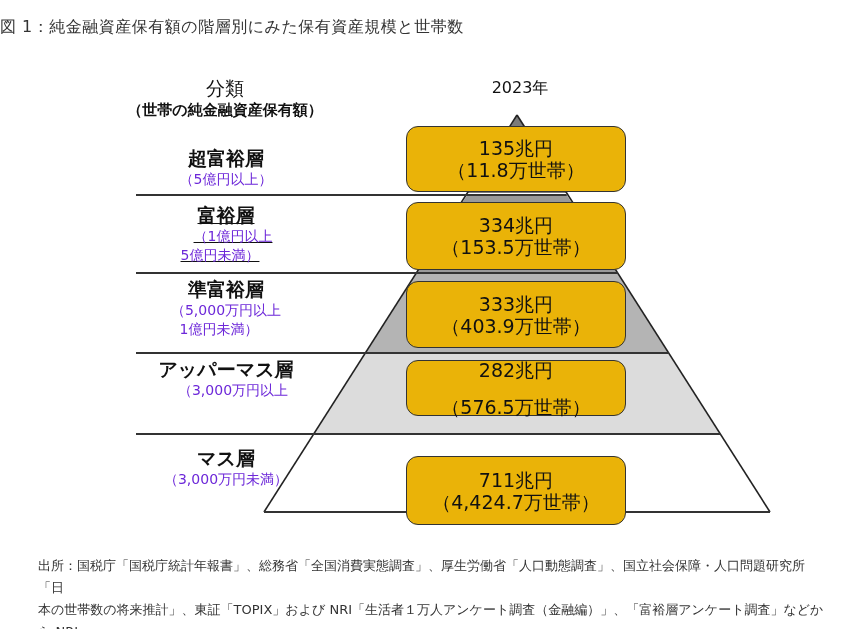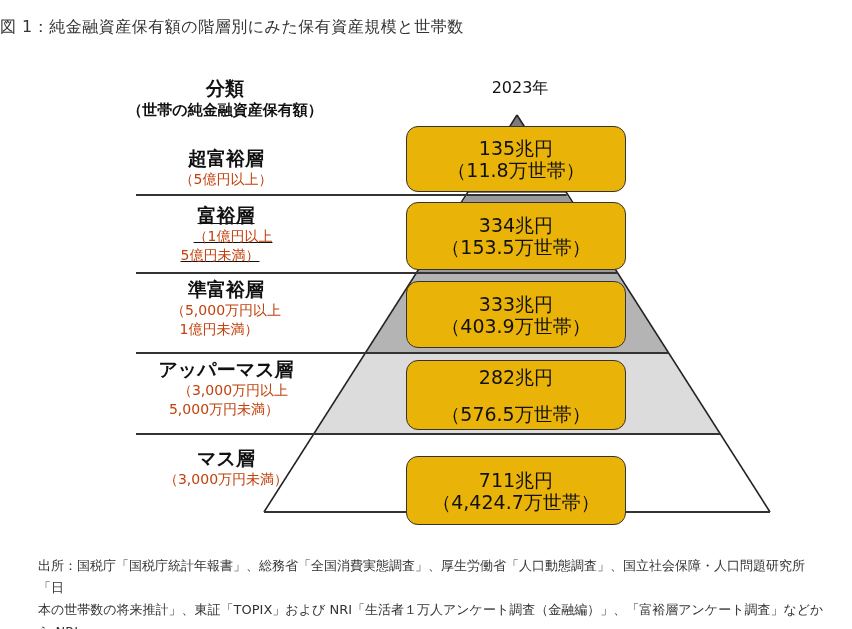--- a/index.html
+++ b/index.html
@@ -2,27 +2,27 @@
 <html><head>
 <meta charset="utf-8">
 <style>
   html, body { margin: 0; padding: 0; background: #ffffff; }
   body { width: 852px; height: 629px; position: relative; overflow: hidden;
          font-family: "DejaVu Sans", "Liberation Sans", sans-serif; color: #111; }
   .title { position: absolute; top: 17px; left: 0; width: 848px; text-align: left;
            font-size: 16px; color: #333; letter-spacing: 0.5px; }
   .col-head { position: absolute; text-align: center; }
   .cat-head { left: 100px; top: 76px; width: 250px; }
-  .cat-head .h1 { font-size: 19px; font-weight: bold; line-height: 24px; }
+  .cat-head .h1 { font-size: 19px; font-weight: normal; line-height: 24px; }
   .cat-head .h2 { font-size: 15px; font-weight: bold; line-height: 20px; }
   .year-head { left: 440px; top: 72px; width: 160px; font-size: 16px; font-weight: normal; line-height: 32px; }
   svg.pyr { position: absolute; left: 0; top: 0; }
   .cat { position: absolute; left: 136px; width: 180px; text-align: center; }
   .cat .name { font-size: 19px; font-weight: bold; line-height: 24px; }
-  .cat .range { font-size: 14px; line-height: 19px; color: #c2410c; }
+  .cat .range { font-size: 14px; line-height: 19px; color: #6d28d9; }
   .box { position: absolute; left: 406px; width: 220px; background: #eab308;
          border: 1.6px solid #333; border-radius: 12px; box-sizing: border-box;
          display: flex; flex-direction: column; align-items: center; justify-content: center; }
   .box .amt { font-size: 19px; line-height: 22px; color: #111; }
   .box .hh { font-size: 19px; line-height: 22px; color: #111; }
   .source { position: absolute; left: 38px; top: 555px; width: 790px; font-size: 13px;
             line-height: 22px; color: #333; }
 </style>
 </head>
 <body>
@@ -63,40 +63,39 @@
   <div class="range" style="margin-left:-12px;">5億円未満）</div>
 </div>
 <div class="cat" style="top:277px;">
   <div class="name">準富裕層</div>
   <div class="range">（5,000万円以上</div>
   <div class="range" style="margin-left:-14px;">1億円未満）</div>
 </div>
 <div class="cat" style="top:357px;">
   <div class="name">アッパーマス層</div>
   <div class="range" style="padding-left:14px;">（3,000万円以上</div>
-  <div class="range" style="margin-left:-4px;">5,000万円未満）</div>
 </div>
 <div class="cat" style="top:446px;">
   <div class="name">マス層</div>
   <div class="range">（3,000万円未満）</div>
 </div>
 
 <div class="box" style="top:126px; height:66px;">
   <div class="amt">135兆円</div>
   <div class="hh">（11.8万世帯）</div>
 </div>
 <div class="box" style="top:202px; height:68px;">
   <div class="amt">334兆円</div>
   <div class="hh">（153.5万世帯）</div>
 </div>
 <div class="box" style="top:281px; height:67px;">
   <div class="amt">333兆円</div>
   <div class="hh">（403.9万世帯）</div>
 </div>
-<div class="box" style="top:360px; height:70px;gap:15px;">
+<div class="box" style="top:360px; height:56px;gap:15px;">
   <div class="amt">282兆円</div>
   <div class="hh">（576.5万世帯）</div>
 </div>
 <div class="box" style="top:456px; height:69px;">
   <div class="amt">711兆円</div>
   <div class="hh">（4,424.7万世帯）</div>
 </div>
 
 <div class="source">
   <div>出所：国税庁「国税庁統計年報書」、総務省「全国消費実態調査」、厚生労働省「人口動態調査」、国立社会保障・人口問題研究所「日</div>

